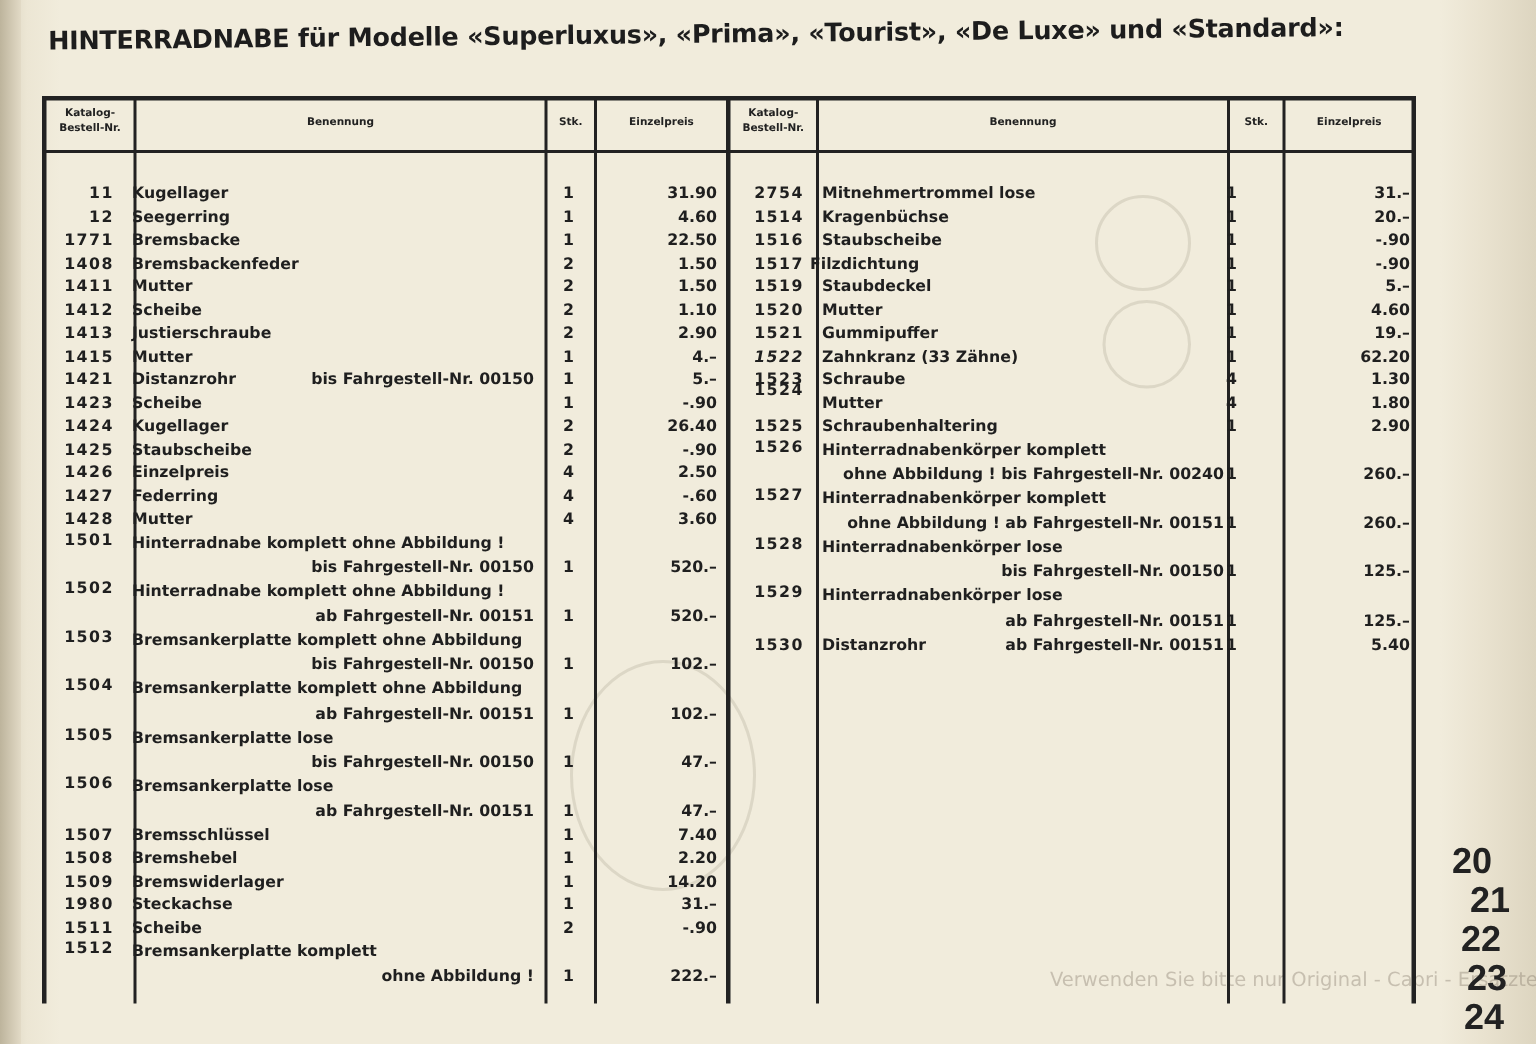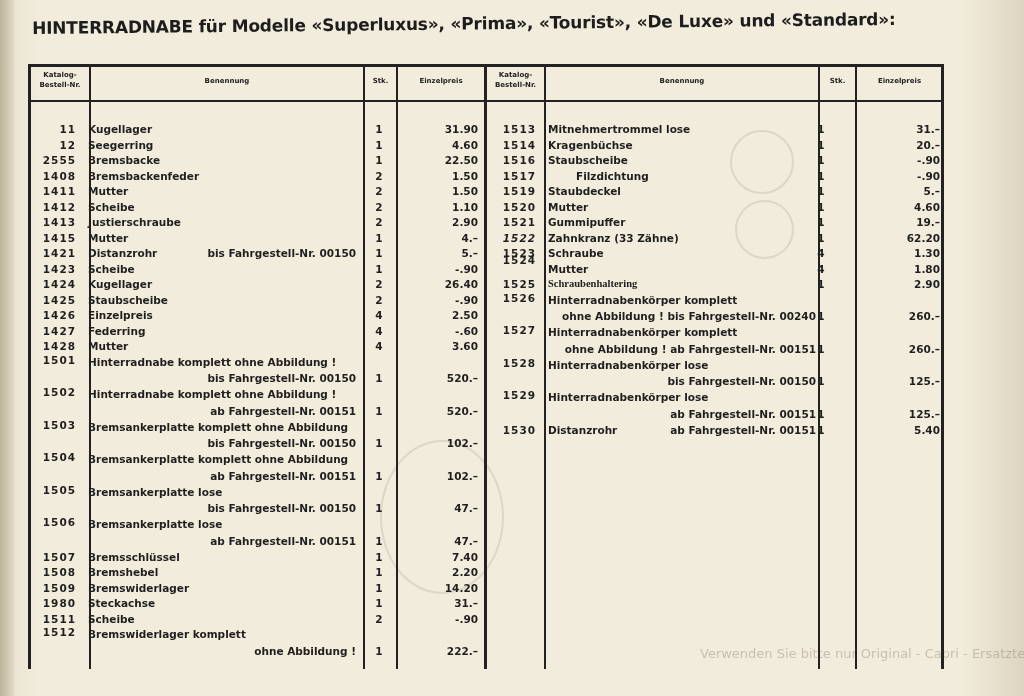--- a/index.html
+++ b/index.html
@@ -75,21 +75,21 @@
 
   <div id="left-rows">
       <div class="row num" style="left: 26px; top: 121px; width: 50px;">11</div>
       <div class="row name" style="left: 88px; top: 121px;">Kugellager</div>
       <div class="row qty" style="left: 373px; top: 121px; width: 12px;">1</div>
       <div class="row price" style="left: 414px; top: 121px; width: 64px;">31.90</div>
       <div class="row num" style="left: 26px; top: 136.5px; width: 50px;">12</div>
       <div class="row name" style="left: 88px; top: 136.5px;">Seegerring</div>
       <div class="row qty" style="left: 373px; top: 136.5px; width: 12px;">1</div>
       <div class="row price" style="left: 414px; top: 136.5px; width: 64px;">4.60</div>
-      <div class="row num" style="left: 26px; top: 152px; width: 50px;">2555</div>
+      <div class="row num" style="left: 26px; top: 152px; width: 50px;">1771</div>
       <div class="row name" style="left: 88px; top: 152px;">Bremsbacke</div>
       <div class="row qty" style="left: 373px; top: 152px; width: 12px;">1</div>
       <div class="row price" style="left: 414px; top: 152px; width: 64px;">22.50</div>
       <div class="row num" style="left: 26px; top: 167.5px; width: 50px;">1408</div>
       <div class="row name" style="left: 88px; top: 167.5px;">Bremsbackenfeder</div>
       <div class="row qty" style="left: 373px; top: 167.5px; width: 12px;">2</div>
       <div class="row price" style="left: 414px; top: 167.5px; width: 64px;">1.50</div>
       <div class="row num" style="left: 26px; top: 183px; width: 50px;">1411</div>
       <div class="row name" style="left: 88px; top: 183px;">Mutter</div>
       <div class="row qty" style="left: 373px; top: 183px; width: 12px;">2</div>
@@ -179,40 +179,40 @@
       <div class="row price" style="left: 414px; top: 579.5px; width: 64px;">14.20</div>
       <div class="row num" style="left: 26px; top: 595px; width: 50px;">1980</div>
       <div class="row name" style="left: 88px; top: 595px;">Steckachse</div>
       <div class="row qty" style="left: 373px; top: 595px; width: 12px;">1</div>
       <div class="row price" style="left: 414px; top: 595px; width: 64px;">31.–</div>
       <div class="row num" style="left: 26px; top: 610.5px; width: 50px;">1511</div>
       <div class="row name" style="left: 88px; top: 610.5px;">Scheibe</div>
       <div class="row qty" style="left: 373px; top: 610.5px; width: 12px;">2</div>
       <div class="row price" style="left: 414px; top: 610.5px; width: 64px;">-.90</div>
       <div class="row num" style="left: 26px; top: 624px; width: 50px;">1512</div>
-      <div class="row name" style="left: 88px; top: 626px;">Bremswiderlager komplett</div>
+      <div class="row name" style="left: 88px; top: 626px;">Bremsankerplatte komplett</div>
       <div class="row note" style="left: 88px; top: 642.5px; width: 268px; text-align: right;">ohne Abbildung !</div>
       <div class="row qty" style="left: 373px; top: 642.5px; width: 12px;">1</div>
       <div class="row price" style="left: 414px; top: 642.5px; width: 64px;">222.–</div>
     </div>
   <div id="right-rows">
-      <div class="row num" style="left: 486px; top: 121px; width: 50px;">1513</div>
+      <div class="row num" style="left: 486px; top: 121px; width: 50px;">2754</div>
       <div class="row name" style="left: 548px; top: 121px;">Mitnehmertrommel lose</div>
       <div class="row qty" style="left: 815px; top: 121px; width: 12px;">1</div>
       <div class="row price" style="left: 876px; top: 121px; width: 64px;">31.–</div>
       <div class="row num" style="left: 486px; top: 136.5px; width: 50px;">1514</div>
       <div class="row name" style="left: 548px; top: 136.5px;">Kragenbüchse</div>
       <div class="row qty" style="left: 815px; top: 136.5px; width: 12px;">1</div>
       <div class="row price" style="left: 876px; top: 136.5px; width: 64px;">20.–</div>
       <div class="row num" style="left: 486px; top: 152px; width: 50px;">1516</div>
       <div class="row name" style="left: 548px; top: 152px;">Staubscheibe</div>
       <div class="row qty" style="left: 815px; top: 152px; width: 12px;">1</div>
       <div class="row price" style="left: 876px; top: 152px; width: 64px;">-.90</div>
       <div class="row num" style="left: 486px; top: 167.5px; width: 50px;">1517</div>
-      <div class="row name" style="left: 576px; top: 167.5px;">Filzdichtung</div>
+      <div class="row name" style="left: 540px; top: 167.5px;">Filzdichtung</div>
       <div class="row qty" style="left: 815px; top: 167.5px; width: 12px;">1</div>
       <div class="row price" style="left: 876px; top: 167.5px; width: 64px;">-.90</div>
       <div class="row num" style="left: 486px; top: 183px; width: 50px;">1519</div>
       <div class="row name" style="left: 548px; top: 183px;">Staubdeckel</div>
       <div class="row qty" style="left: 815px; top: 183px; width: 12px;">1</div>
       <div class="row price" style="left: 876px; top: 183px; width: 64px;">5.–</div>
       <div class="row num" style="left: 486px; top: 198.5px; width: 50px;">1520</div>
       <div class="row name" style="left: 548px; top: 198.5px;">Mutter</div>
       <div class="row qty" style="left: 815px; top: 198.5px; width: 12px;">1</div>
       <div class="row price" style="left: 876px; top: 198.5px; width: 64px;">4.60</div>
@@ -226,21 +226,21 @@
       <div class="row price" style="left: 876px; top: 229.5px; width: 64px;">62.20</div>
       <div class="row num" style="left: 486px; top: 245px; width: 50px;">1523</div>
       <div class="row name" style="left: 548px; top: 245px;">Schraube</div>
       <div class="row qty" style="left: 815px; top: 245px; width: 12px;">4</div>
       <div class="row price" style="left: 876px; top: 245px; width: 64px;">1.30</div>
       <div class="row num" style="left: 486px; top: 252px; width: 50px;">1524</div>
       <div class="row name" style="left: 548px; top: 260.5px;">Mutter</div>
       <div class="row qty" style="left: 815px; top: 260.5px; width: 12px;">4</div>
       <div class="row price" style="left: 876px; top: 260.5px; width: 64px;">1.80</div>
       <div class="row num" style="left: 486px; top: 276px; width: 50px;">1525</div>
-      <div class="row name" style="left: 548px; top: 276px; font-family: Liberation Serif, serif;">Schraubenhaltering</div>
+      <div class="row name" style="left: 548px; top: 276px;">Schraubenhaltering</div>
       <div class="row qty" style="left: 815px; top: 276px; width: 12px;">1</div>
       <div class="row price" style="left: 876px; top: 276px; width: 64px;">2.90</div>
       <div class="row num" style="left: 486px; top: 289.5px; width: 50px;">1526</div>
       <div class="row name" style="left: 548px; top: 291.5px;">Hinterradnabenkörper komplett</div>
       <div class="row note" style="left: 548px; top: 308px; width: 268px; text-align: right;">ohne Abbildung ! bis Fahrgestell-Nr. 00240</div>
       <div class="row qty" style="left: 815px; top: 308px; width: 12px;">1</div>
       <div class="row price" style="left: 876px; top: 308px; width: 64px;">260.–</div>
       <div class="row num" style="left: 486px; top: 322px; width: 50px;">1527</div>
       <div class="row name" style="left: 548px; top: 324px;">Hinterradnabenkörper komplett</div>
       <div class="row note" style="left: 548px; top: 340.5px; width: 268px; text-align: right;">ohne Abbildung ! ab Fahrgestell-Nr. 00151</div>
@@ -256,13 +256,20 @@
       <div class="row note" style="left: 548px; top: 405.5px; width: 268px; text-align: right;">ab Fahrgestell-Nr. 00151</div>
       <div class="row qty" style="left: 815px; top: 405.5px; width: 12px;">1</div>
       <div class="row price" style="left: 876px; top: 405.5px; width: 64px;">125.–</div>
       <div class="row num" style="left: 486px; top: 421.5px; width: 50px;">1530</div>
       <div class="row name" style="left: 548px; top: 421.5px;">Distanzrohr</div>
       <div class="row note" style="left: 548px; top: 421.5px; width: 268px; text-align: right;">ab Fahrgestell-Nr. 00151</div>
       <div class="row qty" style="left: 815px; top: 421.5px; width: 12px;">1</div>
       <div class="row price" style="left: 876px; top: 421.5px; width: 64px;">5.40</div>
     </div>
 
+  <div class="tabs">
+    <div class="tab">20</div>
+    <div class="tab" style="margin-left:12px;">21</div>
+    <div class="tab" style="margin-left:6px;">22</div>
+    <div class="tab" style="margin-left:10px;">23</div>
+    <div class="tab" style="margin-left:8px;">24</div>
+  </div>
 </div>
 
 </body></html>

